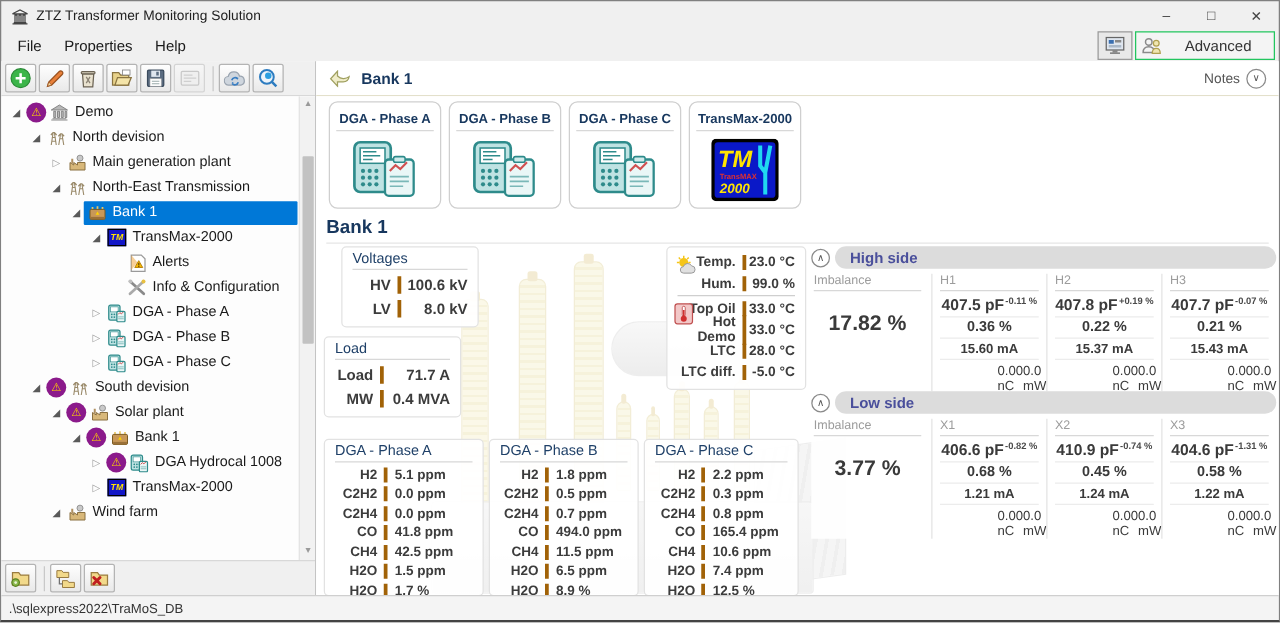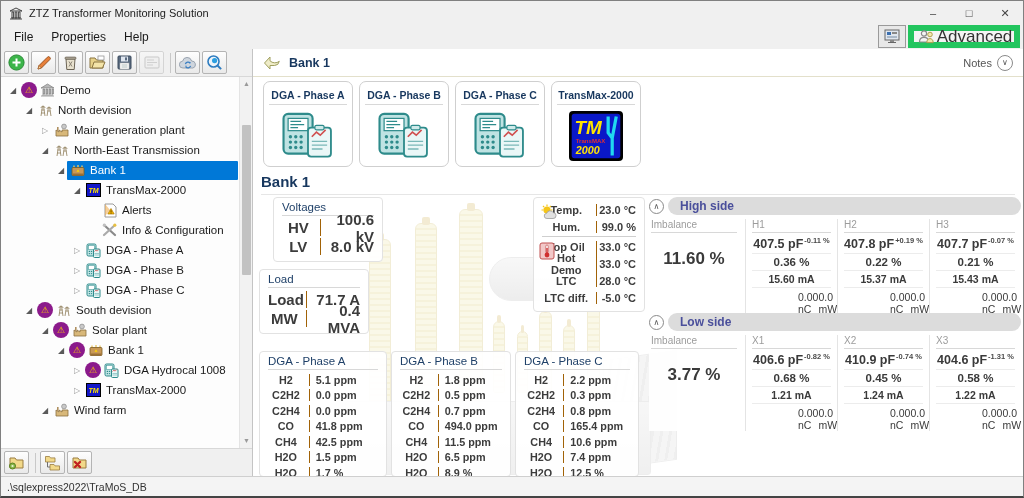--- a/index.html
+++ b/index.html
@@ -11,21 +11,21 @@
   .titlebar { height:24px; display:flex; align-items:center; padding-left:8px; font-size:11px; color:#222; flex:none; }
   .title-ico { width:14px; height:13px; margin-right:6px; }
   .win-controls { margin-left:auto; display:flex; height:100%; }
   .win-btn { width:36px; height:100%; display:flex; align-items:center; justify-content:center; font-size:11px; color:#444; }
 
   
   .menubar { height:24px; display:flex; align-items:center; padding-left:4px; font-size:12px; color:#1a1a1a; flex:none; position:relative; }
   .menu-item { padding:3px 9px; cursor:default; }
   .menu-right { position:absolute; right:3px; top:0; height:24px; display:flex; }
   .mode-btn { width:28px; height:23px; border:1px solid #9a9a9a; background:#e8e8e8; display:flex; align-items:center; justify-content:center; }
-  .advanced-btn { width:112px; height:23px; border:6px solid #22c55e; background:#f4f4f4; margin-left:2px; display:flex; align-items:center; font-size:17px; color:#333; }
+  .advanced-btn { width:112px; height:23px; border:1px solid #22c55e; background:#f4f4f4; margin-left:2px; display:flex; align-items:center; font-size:12px; color:#333; }
   .advanced-btn .lbl { flex:1; text-align:center; }
 
   
   .body-row { flex:1; display:flex; min-height:0; }
   .left-col { width:252px; flex:none; display:flex; flex-direction:column; border-right:1px solid #c4c4c4; background:#fdfdfd; }
   .right-col { flex:1; display:flex; flex-direction:column; min-width:0; background:#fff; }
 
   
   .toolbar { height:28px; flex:none; display:flex; align-items:center; padding:2px 3px; background:#f0f0f0; border-bottom:1px solid #d8d8d8; }
   .tb-btn { width:25px; height:23px; border:1px solid #b4b4b4; border-radius:2px; background:linear-gradient(#fefefe,#e9e9e9); margin-right:2px; display:flex; align-items:center; justify-content:center; }
@@ -67,22 +67,22 @@
   .card { position:absolute; top:4px; width:90px; height:86px; background:#fff; border:1px solid #cfcfcf; border-radius:7px; display:flex; flex-direction:column; align-items:center; z-index:3; }
   .card-title { font-size:10.5px; color:#17375e; font-weight:bold; padding:7px 0 3px; width:78px; text-align:center; border-bottom:1px solid #d8d8d8; }
   .card-body { flex:1; display:flex; align-items:center; justify-content:center; }
 
   
   .page-heading { position:absolute; left:8px; right:8px; top:96px; font-size:15px; font-weight:bold; color:#17375e; border-bottom:1px solid #e6e6e6; padding-bottom:4px; z-index:3; }
 
   
   .panel { position:absolute; background:rgba(255,255,255,.93); border:1px solid #e2e2e2; border-radius:4px; padding:3px 8px 5px; z-index:3; }
   .panel-title { color:#1f4068; font-size:11.5px; border-bottom:1px solid #d8d8d8; padding-bottom:2px; margin-bottom:2px; }
-  .kv-row { display:flex; align-items:center; font-size:15px; font-weight:bold; color:#3c3c3c; height:19px; }
-  .kv-label { width:42%; text-align:center; padding-right:5px; border-right:1px solid #a16207; }
+  .kv-row { display:flex; align-items:center; font-size:12px; font-weight:bold; color:#3c3c3c; height:19px; }
+  .kv-label { width:42%; text-align:right; padding-right:5px; border-right:3px solid #a16207; }
   .kv-value { flex:1; text-align:right; }
 
   
   .amb { width:112px; }
   .amb .kv-row { height:17px; font-size:11px; }
   .amb .kv-label { width:58%; }
   .amb-sep { border-top:1px solid #cfcfcf; margin:1px 0; }
   .amb-ico { position:absolute; left:5px; }
 
   
@@ -706,21 +706,21 @@
         </div>
 
         <div class="section" style="left:396px; top:120px">
           <div class="section-head">
             <span class="collapse-btn">∧</span>
             <span class="section-pill">High side</span>
           </div>
           <div class="section-body">
             <div class="imb-col">
               <div class="mini-label">Imbalance</div>
-              <div class="imb-value">11.60 %</div>
+              <div class="imb-value">17.82 %</div>
             </div>
             <div class="chan-col">
               <div class="mini-label">H1</div>
               <div class="chan-cap"><span>407.5 pF</span><sup>-0.11 %</sup></div>
               <div class="chan-mid">0.36 %</div>
               <div class="chan-ma">15.60 mA</div>
               <div class="chan-pd">
                   <span>0.00 nC</span>
                   <span>0.0 mW</span>
                 </div>

